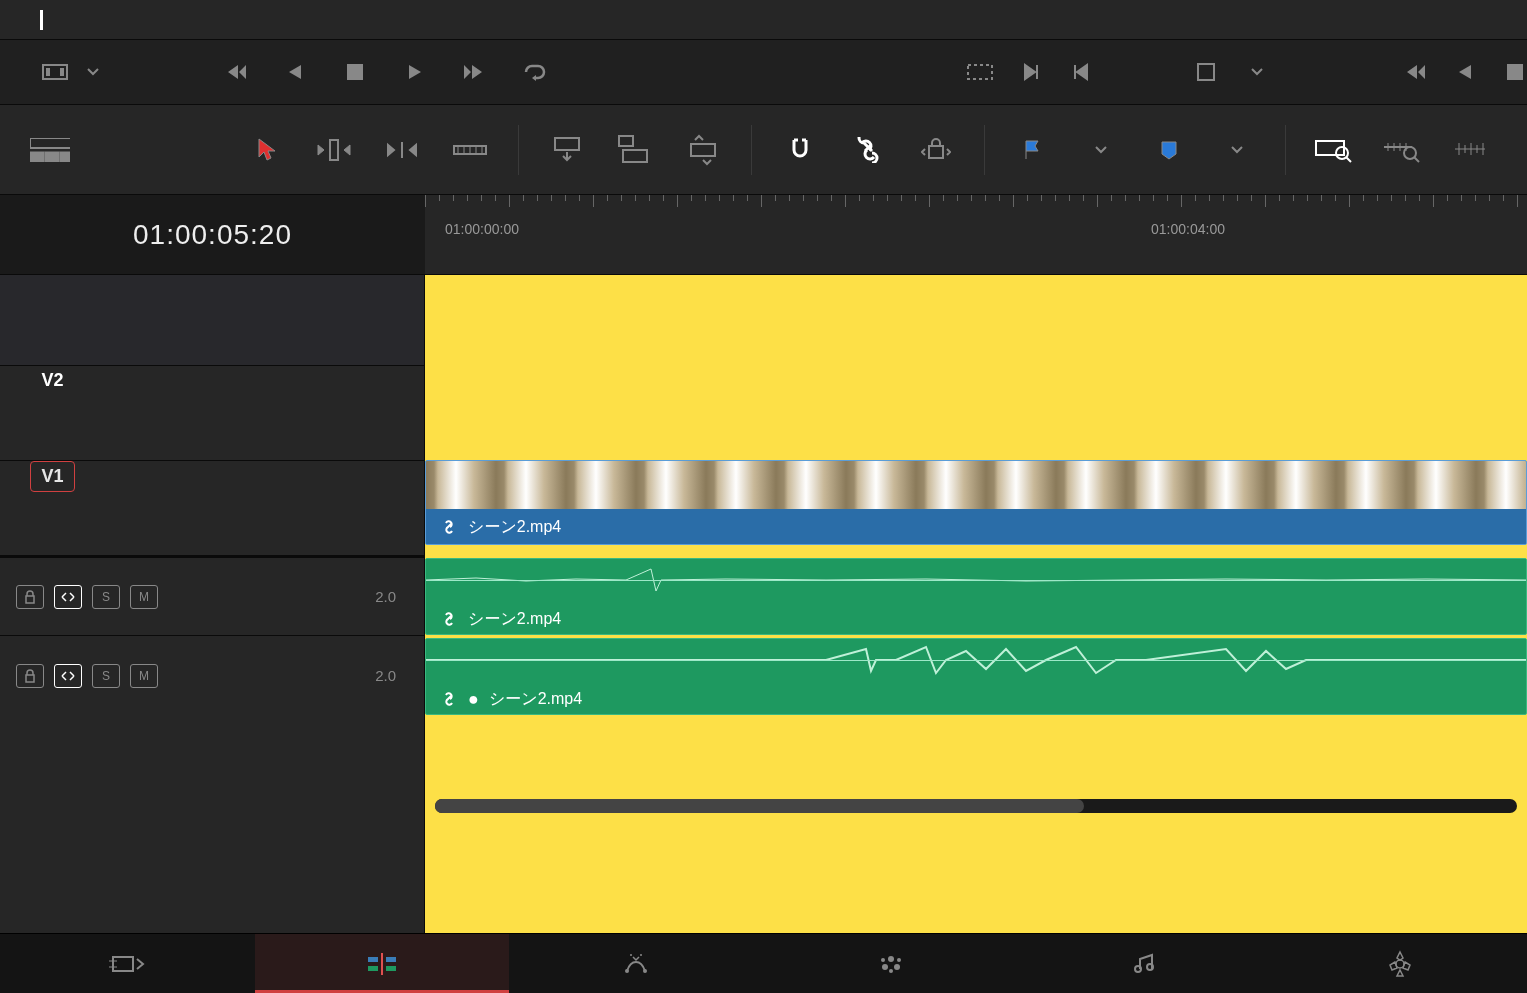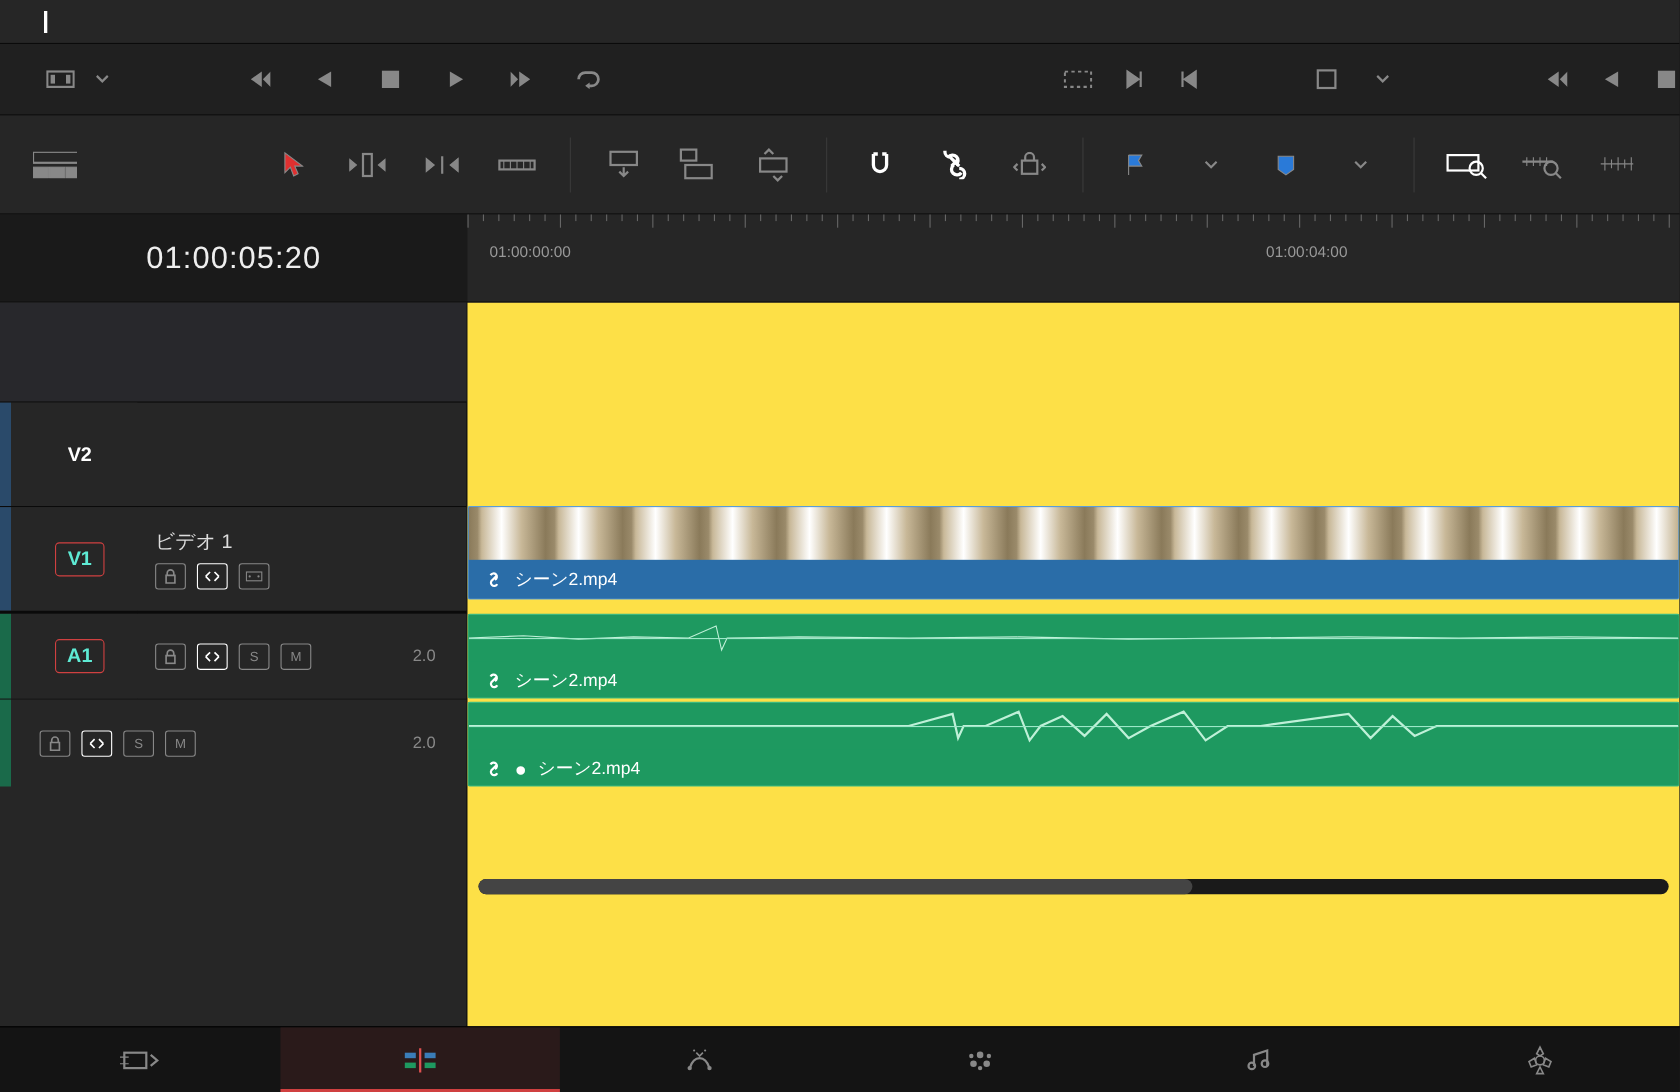--- a/index.html
+++ b/index.html
@@ -36,30 +36,30 @@
 .ruler-label { position: absolute; top: 26px; font-size: 14px; color: #999; }
 .tick { position: absolute; top: 0; width: 1px; background: #666; }
 .tick.major { height: 12px; }
 .tick.minor { height: 6px; }
 
 .tracks-area { flex: 1; display: flex; background: #1f1f1f; overflow: hidden; }
 .track-headers { width: 425px; background: #262626; border-right: 1px solid #0a0a0a; }
 .track-content { flex: 1; background: #fde047; position: relative; overflow: hidden; }
 
 .track-gap { height: 90px; background: #28282c; }
-.track-header-row { display: flex; align-items: stretch; border-top: 1px solid #0a0a0a; }
+.track-header-row { display: flex; align-items: stretch; border-top: 1px solid #0a0a0a; flex-direction: column; }
 .track-side-bar { width: 10px; }
 .track-side-bar.video { background: #2a4a6a; }
 .track-side-bar.audio { background: #1a6a4a; }
 .track-side-spacer { width: 10px; background: #262626; }
 
 .track-select { width: 105px; display: flex; align-items: center; justify-content: center; background: #262626; }
 .track-label-box { display: flex; flex-direction: column; justify-content: center; flex: 1; padding: 8px 16px; background: #262626; }
 .track-badge { font-size: 18px; font-weight: bold; color: #fff; padding: 4px 10px; }
-.track-badge.outlined { border: 1.5px solid #d04040; border-radius: 4px; color: #5eead4; }
+.track-badge.outlined { border: 1.5px solid #d04040; border-radius: 4px; color: #e5e5e5; }
 .track-name { font-size: 18px; color: #ddd; margin-bottom: 8px; }
 .track-controls { display: flex; gap: 10px; align-items: center; }
 .mini-btn { width: 28px; height: 24px; border: 1.5px solid #888; border-radius: 3px; display: flex; align-items: center; justify-content: center; font-size: 12px; color: #888; cursor: pointer; }
 .mini-btn.active { border-color: #fff; color: #fff; }
 .channel-count { font-size: 15px; color: #888; margin-left: auto; padding-right: 12px; }
 
 .clip { position: absolute; border-radius: 2px; overflow: hidden; }
 .clip.video { background: #3a7db8; border: 1px solid #5a9dd8; }
 .clip.audio { background: #1e9960; border: 1px solid #3ab980; }
 .clip-thumbs { height: 48px; background: repeating-linear-gradient(90deg, #8a7a5a 0px, #9a8a6a 8px, #c8b898 12px, #fff 30px, #c8b898 48px, #8a7a5a 70px); display: flex; }
@@ -408,50 +408,25 @@
         <span class="track-badge">V2</span>
       </div>
     </div>
 
     <div class="track-header-row" style="height:95px">
       <div class="track-side-bar video"></div>
       <div class="track-side-spacer"></div>
       <div class="track-select">
         <span class="track-badge outlined">V1</span>
       </div>
-      <div class="track-label-box">
-        <div class="track-name">ビデオ 1</div>
-        <div class="track-controls">
-          <div class="mini-btn">
-              <svg width="12" height="14">
-                <path d="M3 6V4a3 3 0 0 1 6 0v2M2 6h8v7H2z" fill="none" stroke="#888" stroke-width="1.5"></path>
-              </svg>
-            </div>
-          <div class="mini-btn active">
-              <svg width="14" height="10">
-                <path d="M1 5l4-4M13 5l-4-4M1 5l4 4M13 5l-4 4" stroke="#fff" stroke-width="1.5" fill="none"></path>
-              </svg>
-            </div>
-          <div class="mini-btn">
-              <svg width="16" height="10">
-                <rect x="1" y="1" width="14" height="8" fill="none" stroke="#888"></rect>
-                <circle cx="4" cy="5" r="1" fill="#888"></circle>
-                <circle cx="12" cy="5" r="1" fill="#888"></circle>
-              </svg>
-            </div>
-        </div>
-      </div>
     </div>
 
     <div class="track-header-row audio-row-single" style="border-top:3px solid #0a0a0a">
       <div class="track-side-bar audio"></div>
       <div class="track-side-spacer"></div>
-      <div class="track-select">
-        <span class="track-badge outlined">A1</span>
-      </div>
       <div class="track-label-box" style="flex-direction:row;align-items:center;">
         <div class="track-controls">
           <div class="mini-btn">
               <svg width="12" height="14">
                 <path d="M3 6V4a3 3 0 0 1 6 0v2M2 6h8v7H2z" fill="none" stroke="#888" stroke-width="1.5"></path>
               </svg>
             </div>
           <div class="mini-btn active">
               <svg width="14" height="10">
                 <path d="M1 5l4-4M13 5l-4-4M1 5l4 4M13 5l-4 4" stroke="#fff" stroke-width="1.5" fill="none"></path>

